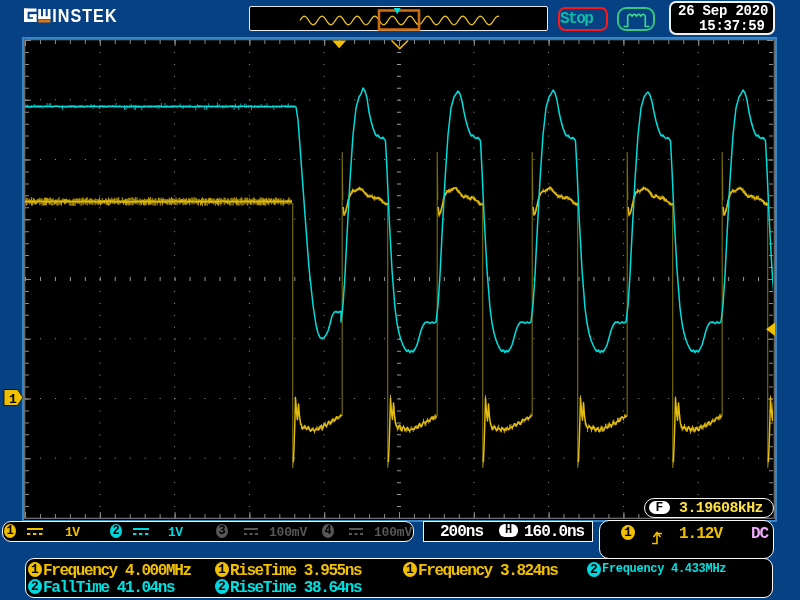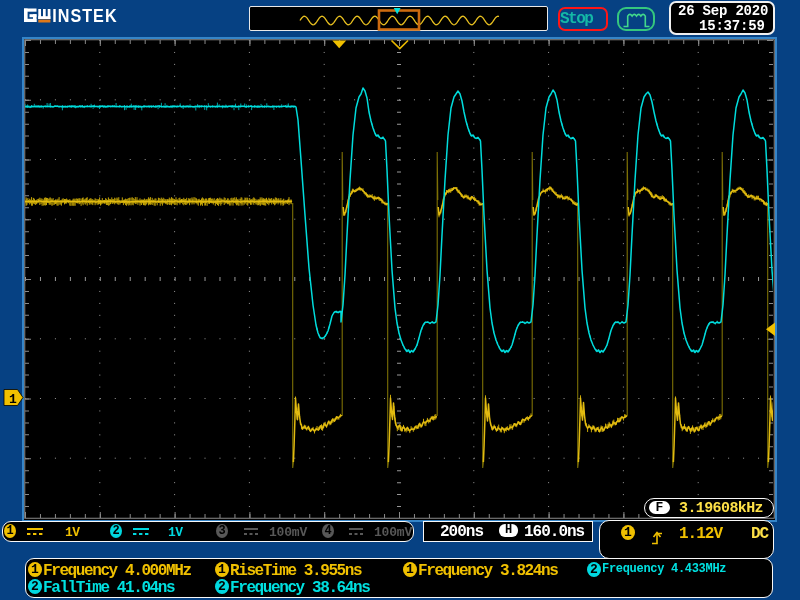--- a/index.html
+++ b/index.html
@@ -119,26 +119,26 @@
 </div>
 
 <div class="abs" style="left:599px;top:520px;width:175px;height:39px;background:#000;border:1.5px solid #f8f8f8;border-radius:10px;">
   <svg class="abs" style="left:50px;top:5px" width="20" height="20" viewBox="0 0 20 20">
     <path d="M2,17.5 h5 v-10 h5" fill="none" stroke="#f0c000" stroke-width="1.6"></path>
     <path d="M3.5,11 l3.5,-4.5 3.5,4.5" fill="none" stroke="#f0c000" stroke-width="1.6"></path>
   </svg>
 </div>
 <div class="circ" style="left:621px;top:525px;width:14px;height:15px;background:#f0c000;font-size:13px;line-height:15px;">1</div>
 <div class="abs" style="left:679px;top:525px;color:#f0c000;font-size:16px;letter-spacing:-1px;">1.12V</div>
-<div class="abs" style="left:751px;top:525px;color:#fde047;font-size:16px;letter-spacing:-1px;">DC</div>
+<div class="abs" style="left:751px;top:525px;color:#f0abfc;font-size:16px;letter-spacing:-1px;">DC</div>
 
 <div class="abs" style="left:25px;top:558px;width:748px;height:40px;background:#000;border:1.5px solid #f8f8f8;border-radius:9px;"></div>
 <div class="circ" style="left:28px;top:562px;width:14px;height:15px;background:#f0c000;font-size:13px;line-height:15px;">1</div>
 <div class="abs" style="left:43px;top:562px;color:#f0c000;font-size:16px;letter-spacing:-1.4px;">Frequency 4.000MHz</div>
 <div class="circ" style="left:215px;top:562px;width:14px;height:15px;background:#f0c000;font-size:13px;line-height:15px;">1</div>
 <div class="abs" style="left:230px;top:562px;color:#f0c000;font-size:16px;letter-spacing:-1.4px;">RiseTime 3.955ns</div>
 <div class="circ" style="left:403px;top:562px;width:14px;height:15px;background:#f0c000;font-size:13px;line-height:15px;">1</div>
 <div class="abs" style="left:418px;top:562px;color:#f0c000;font-size:16px;letter-spacing:-1.4px;">Frequency 3.824ns</div>
 <div class="circ" style="left:587px;top:562px;width:14px;height:15px;background:#00d8e0;font-size:13px;line-height:15px;">2</div>
 <div class="abs" style="left:602px;top:562px;color:#00e0e0;font-size:12px;letter-spacing:-0.3px;">Frequency 4.433MHz</div>
 <div class="circ" style="left:28px;top:579px;width:14px;height:15px;background:#00d8e0;font-size:13px;line-height:15px;">2</div>
 <div class="abs" style="left:43px;top:579px;color:#00e0e0;font-size:16px;letter-spacing:-1.4px;">FallTime 41.04ns</div>
 <div class="circ" style="left:215px;top:579px;width:14px;height:15px;background:#00d8e0;font-size:13px;line-height:15px;">2</div>
-<div class="abs" style="left:230px;top:579px;color:#00e0e0;font-size:16px;letter-spacing:-1.4px;">Frequency 38.64ns</div>
+<div class="abs" style="left:230px;top:579px;color:#00e0e0;font-size:16px;letter-spacing:-1.4px;">RiseTime 38.64ns</div>
 </body></html>

